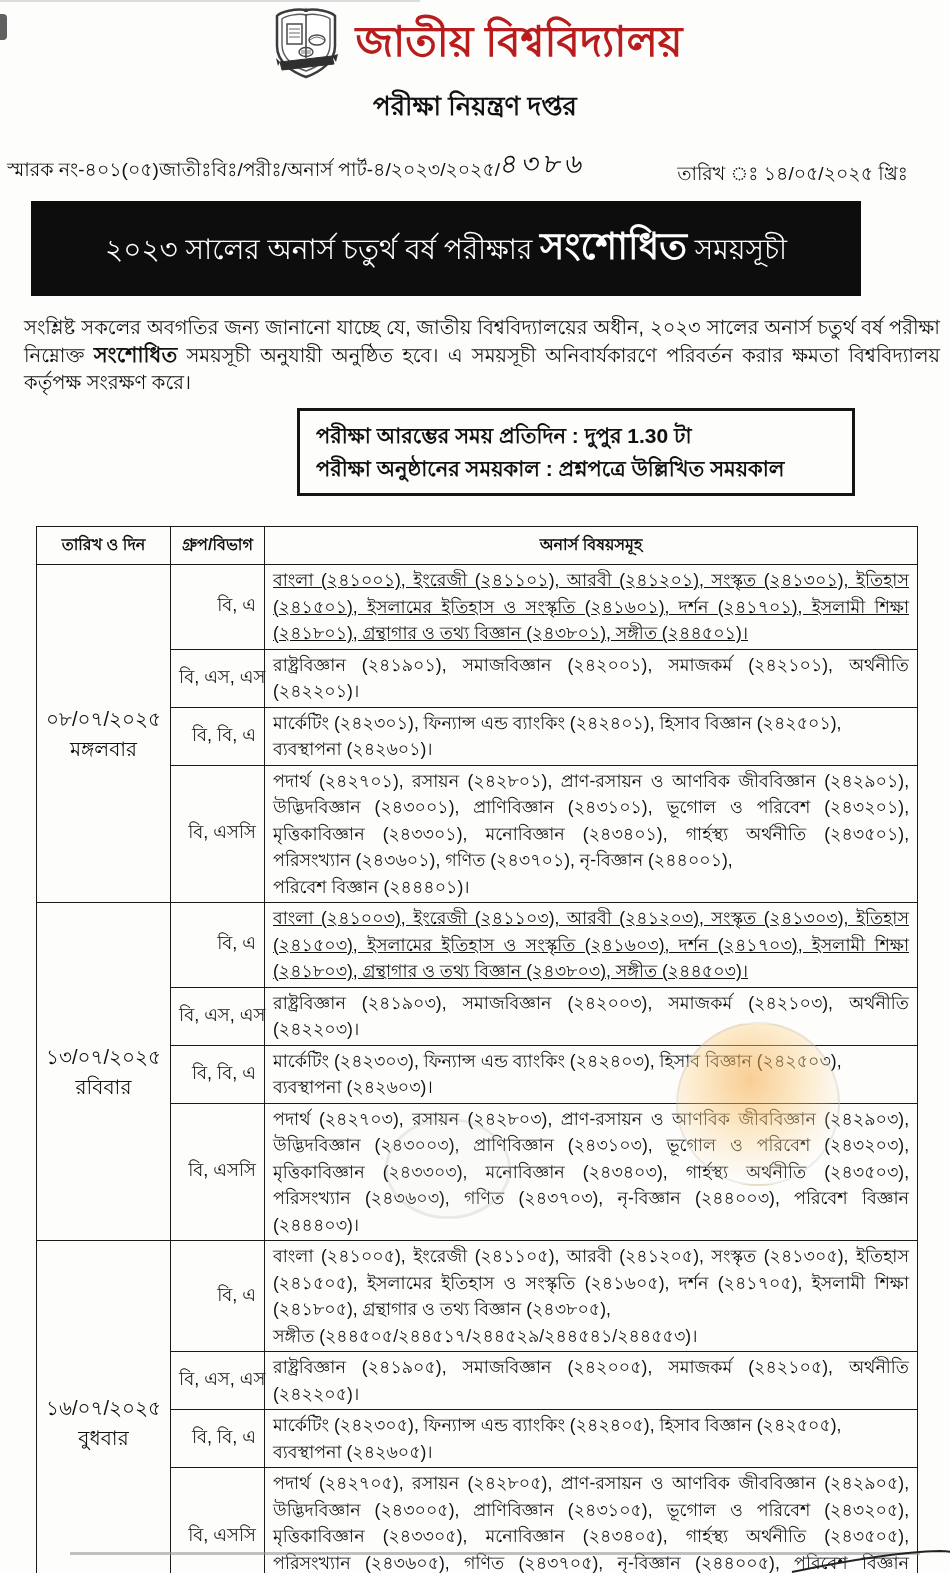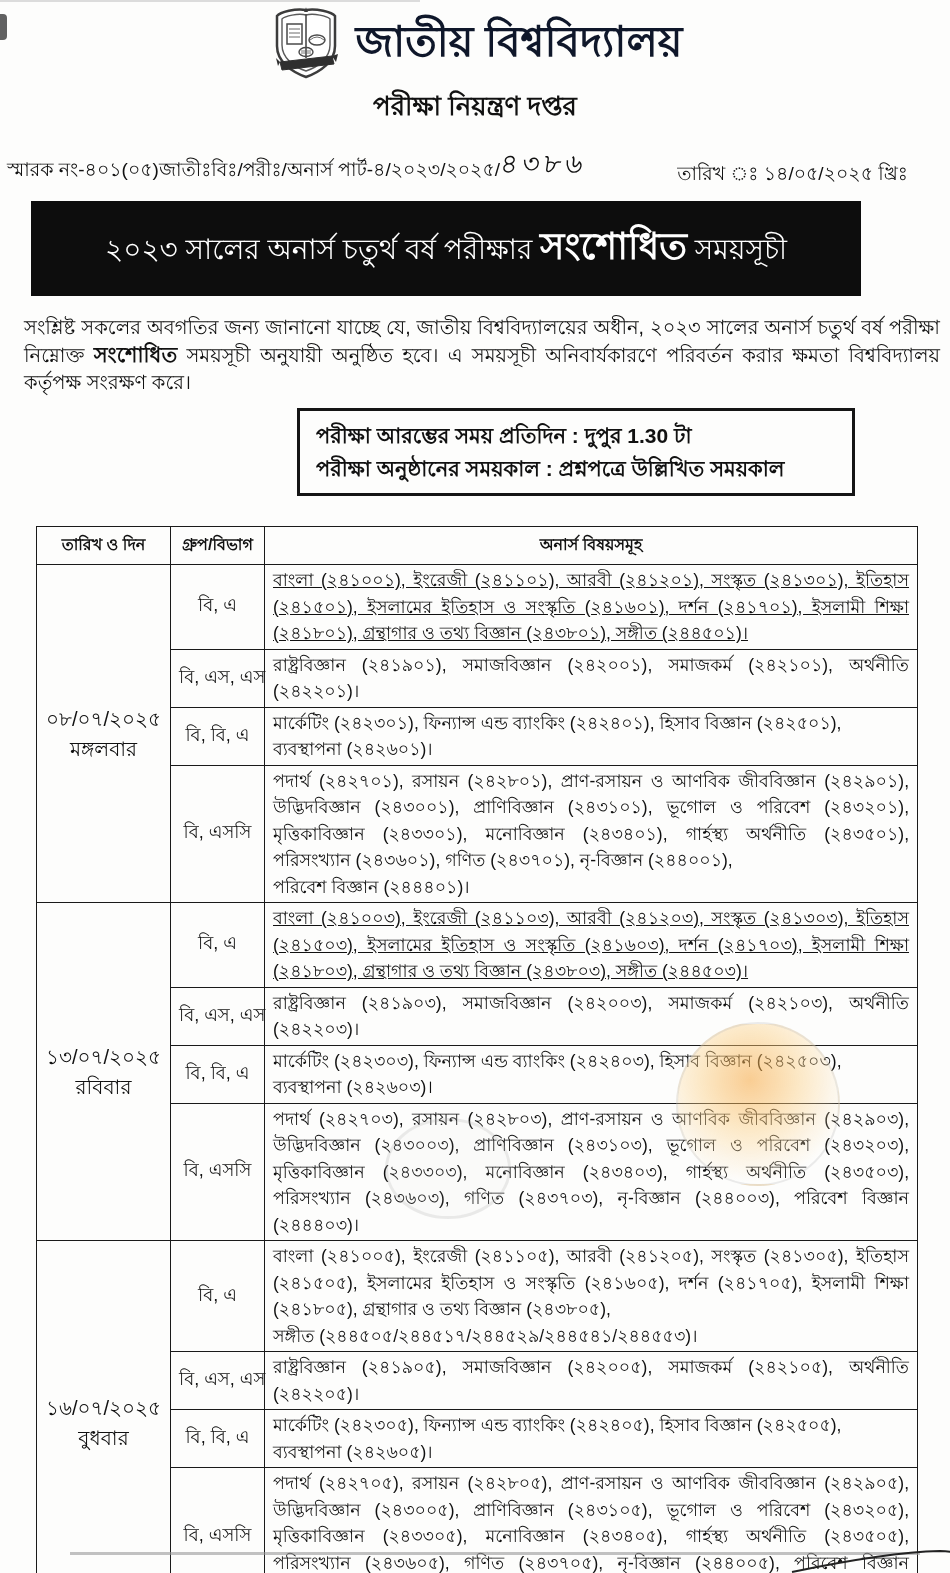--- a/index.html
+++ b/index.html
@@ -18,21 +18,21 @@
     border:2px solid rgba(180,180,180,.25);
   }
   .wm-gray{
     position:absolute;left:385px;top:1118px;width:120px;height:95px;border-radius:50%;
     border:3px solid rgba(160,160,160,.18);background:rgba(220,220,220,.08);
   }
   
   .hdr{padding-top:6px;text-align:center;}
   .hdr-top{display:flex;align-items:center;justify-content:center;gap:12px;}
   .logo{width:76px;height:76px;flex:0 0 auto;}
-  .uni-name{font-size:42px;font-weight:bold;letter-spacing:0;color:#0f172a;}
+  .uni-name{font-size:42px;font-weight:bold;letter-spacing:0;color:#b91c1c;}
   .country{font-size:24px;margin-top:2px;}
   .office{font-size:26px;margin-top:4px;font-weight:bold;}
   
   .memo{display:flex;justify-content:space-between;align-items:flex-end;padding:0 42px 0 7px;margin-top:16px;font-size:19px;}
   .memo-left{white-space:nowrap;}
   .hand{font-size:27px;letter-spacing:4px;transform:skewX(-8deg) translateY(-3px);display:inline-block;font-weight:400;}
   .memo-date{white-space:nowrap;font-size:19px;}
   
   .banner{
     margin:14px 0 0 35px;width:786px;background:#0d0d0d;color:#fff;
@@ -47,21 +47,21 @@
   .timebox{
     margin:12px 0 0 297px;width:520px;border:3px solid #151515;
     padding:8px 16px;font-size:21px;font-weight:bold;line-height:33px;
   }
   
   table.sched{border-collapse:collapse;margin:30px 0 0 36px;width:881px;table-layout:fixed;}
   table.sched col.c1{width:134px;} table.sched col.c2{width:94px;} table.sched col.c3{width:653px;}
   table.sched th, table.sched td{border:1.6px solid #1a1a1a;padding:2px 8px;vertical-align:middle;}
   table.sched th{font-size:16px;font-weight:bold;text-align:center;height:27px;padding:5px 4px;}
   td.datecell{text-align:center;font-size:20px;line-height:30px;vertical-align:middle;}
-  td.grpcell{text-align:center;font-size:18px;white-space:nowrap;}
+  td.grpcell{text-align:right;font-size:18px;white-space:nowrap;}
   td.subcell{font-size:17.5px;line-height:26.5px;text-align:justify;vertical-align:middle;padding:3px 9px;}
   .h1l{height:24px;} .h2l{height:50px;} .h3l{height:76px;text-decoration:underline;} .h4l{height:92px;} .h5l{height:106px;}
   .shadow-line{position:absolute;left:70px;top:1552px;width:850px;height:3px;background:#9a9a9a;opacity:.6;}
   .sig{position:absolute;left:790px;top:1548px;}
 </style>
 </head>
 <body>
 
 <div class="page">
 

